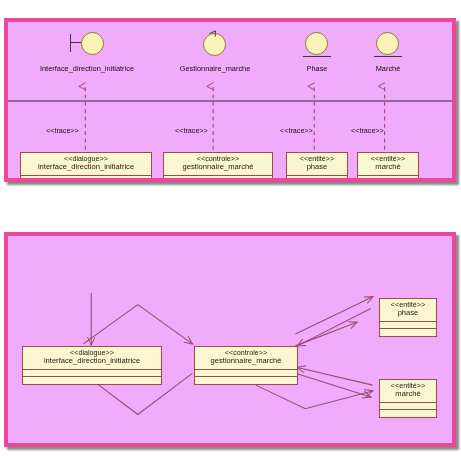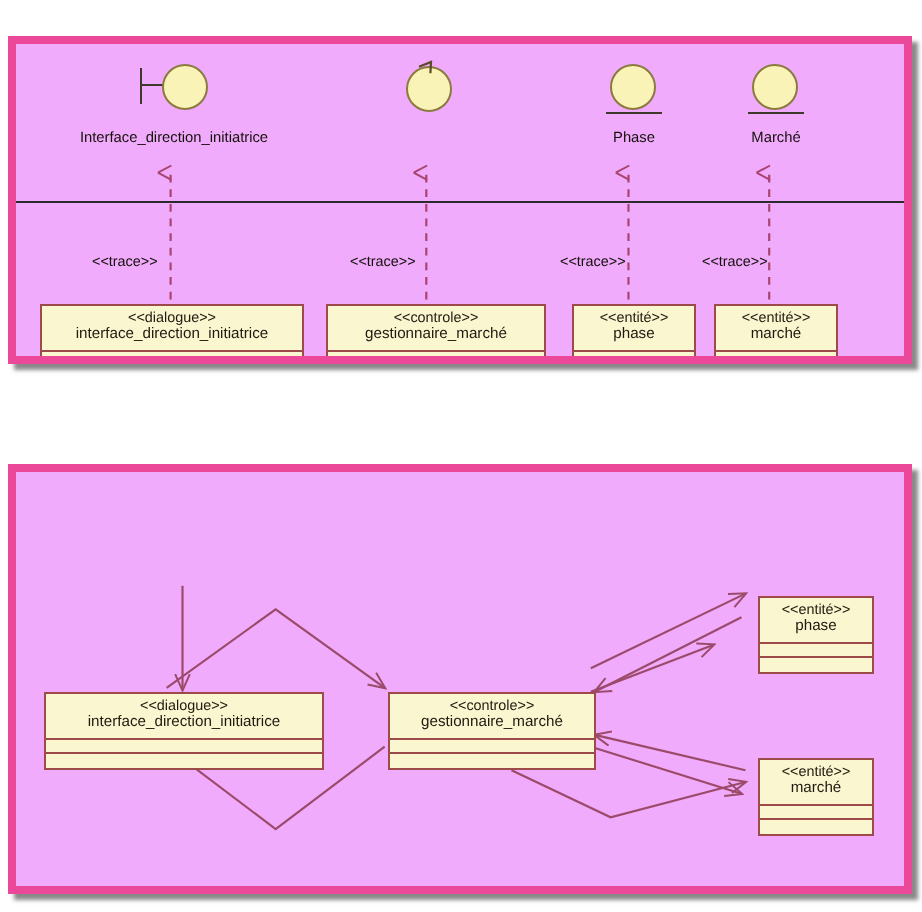--- a/index.html
+++ b/index.html
@@ -155,20 +155,21 @@
     <div class="an-label">Interface_direction_initiatrice</div>
   </div>
 
   <div class="an-el" style="left:152px; top:8px; width:110px;">
     <div class="an-icon" style="width:26px;height:32px;">
       <div class="an-circle" style="left:1px;top:3px;width:23px;height:23px;"></div>
       <svg style="position:absolute;left:0;top:0;width:26px;height:32px;overflow:visible;">
         <path d="M7.5,3.4 L13.5,1.0 L13.2,6.6" fill="none" stroke="#5a4a25" stroke-width="1.1"></path>
       </svg>
     </div>
+    <div class="an-label">Gestionnaire_marche</div>
   </div>
 
   <div class="an-el" style="left:281px; top:8px; width:56px;">
     <div class="an-icon" style="width:30px;height:32px;">
       <div class="an-circle" style="left:3px;top:2px;width:23px;height:23px;"></div>
       <div class="an-bar-bottom" style="left:1px;top:26px;width:28px;height:1.3px;"></div>
     </div>
     <div class="an-label">Phase</div>
   </div>
 

